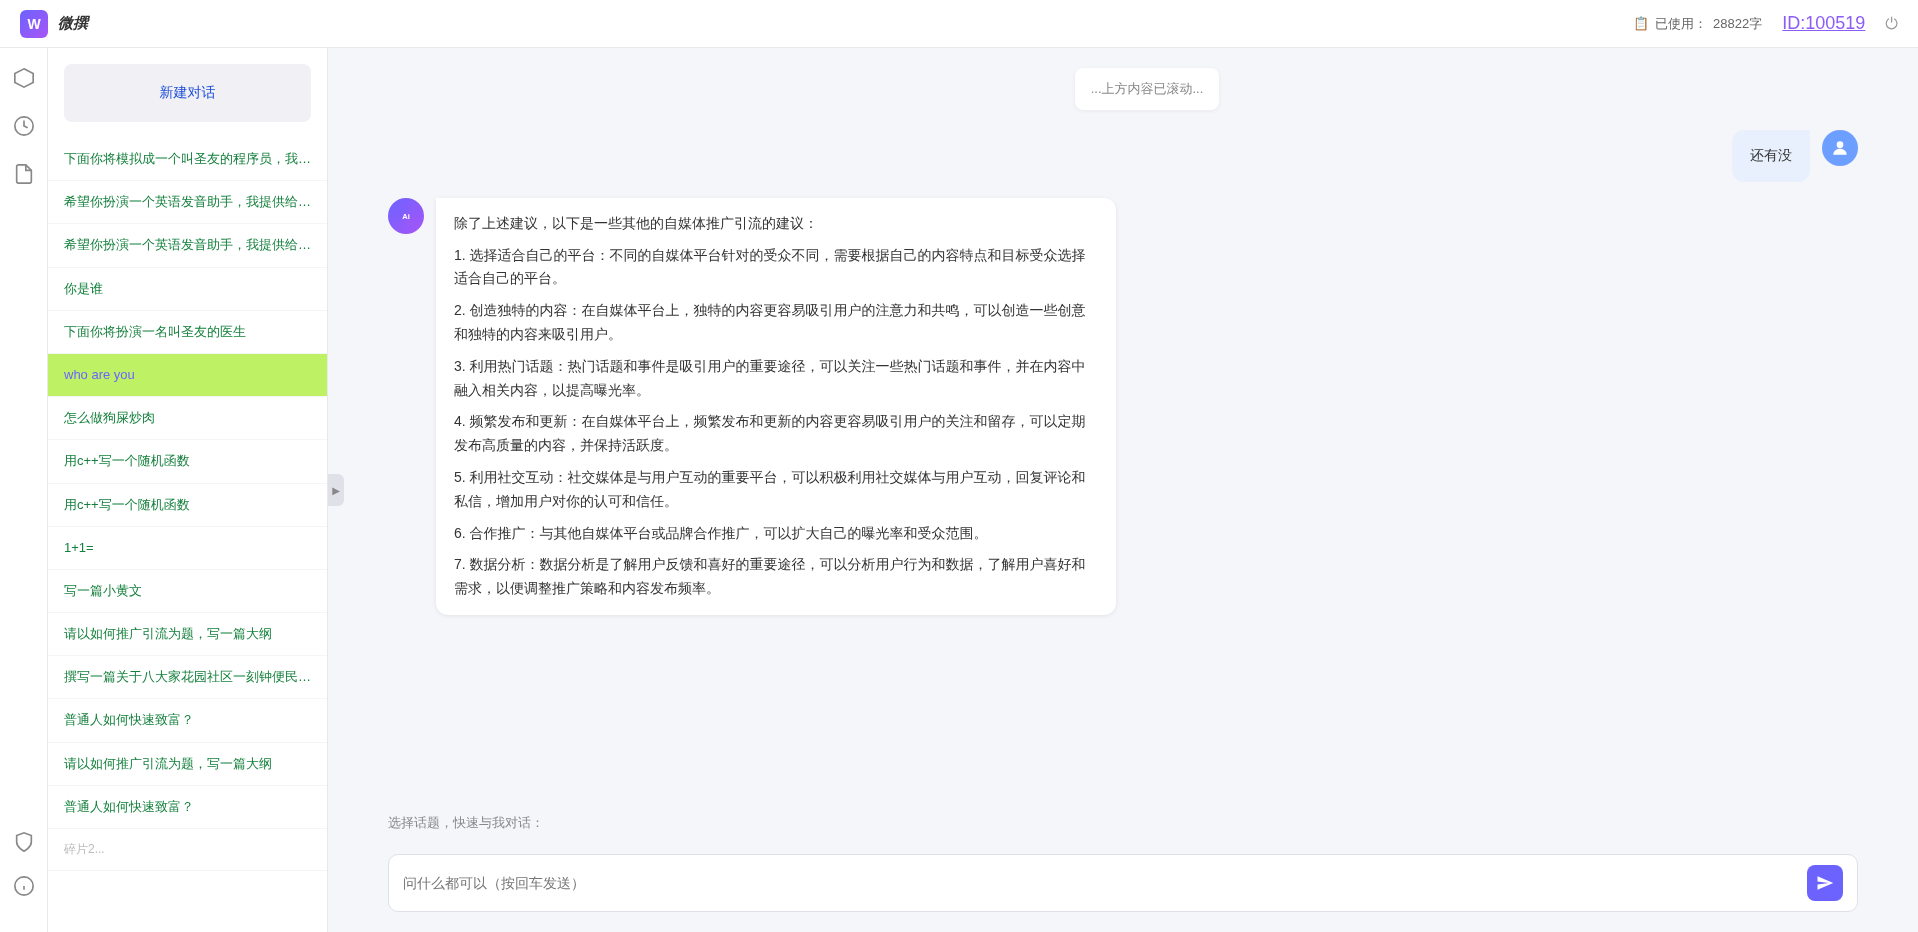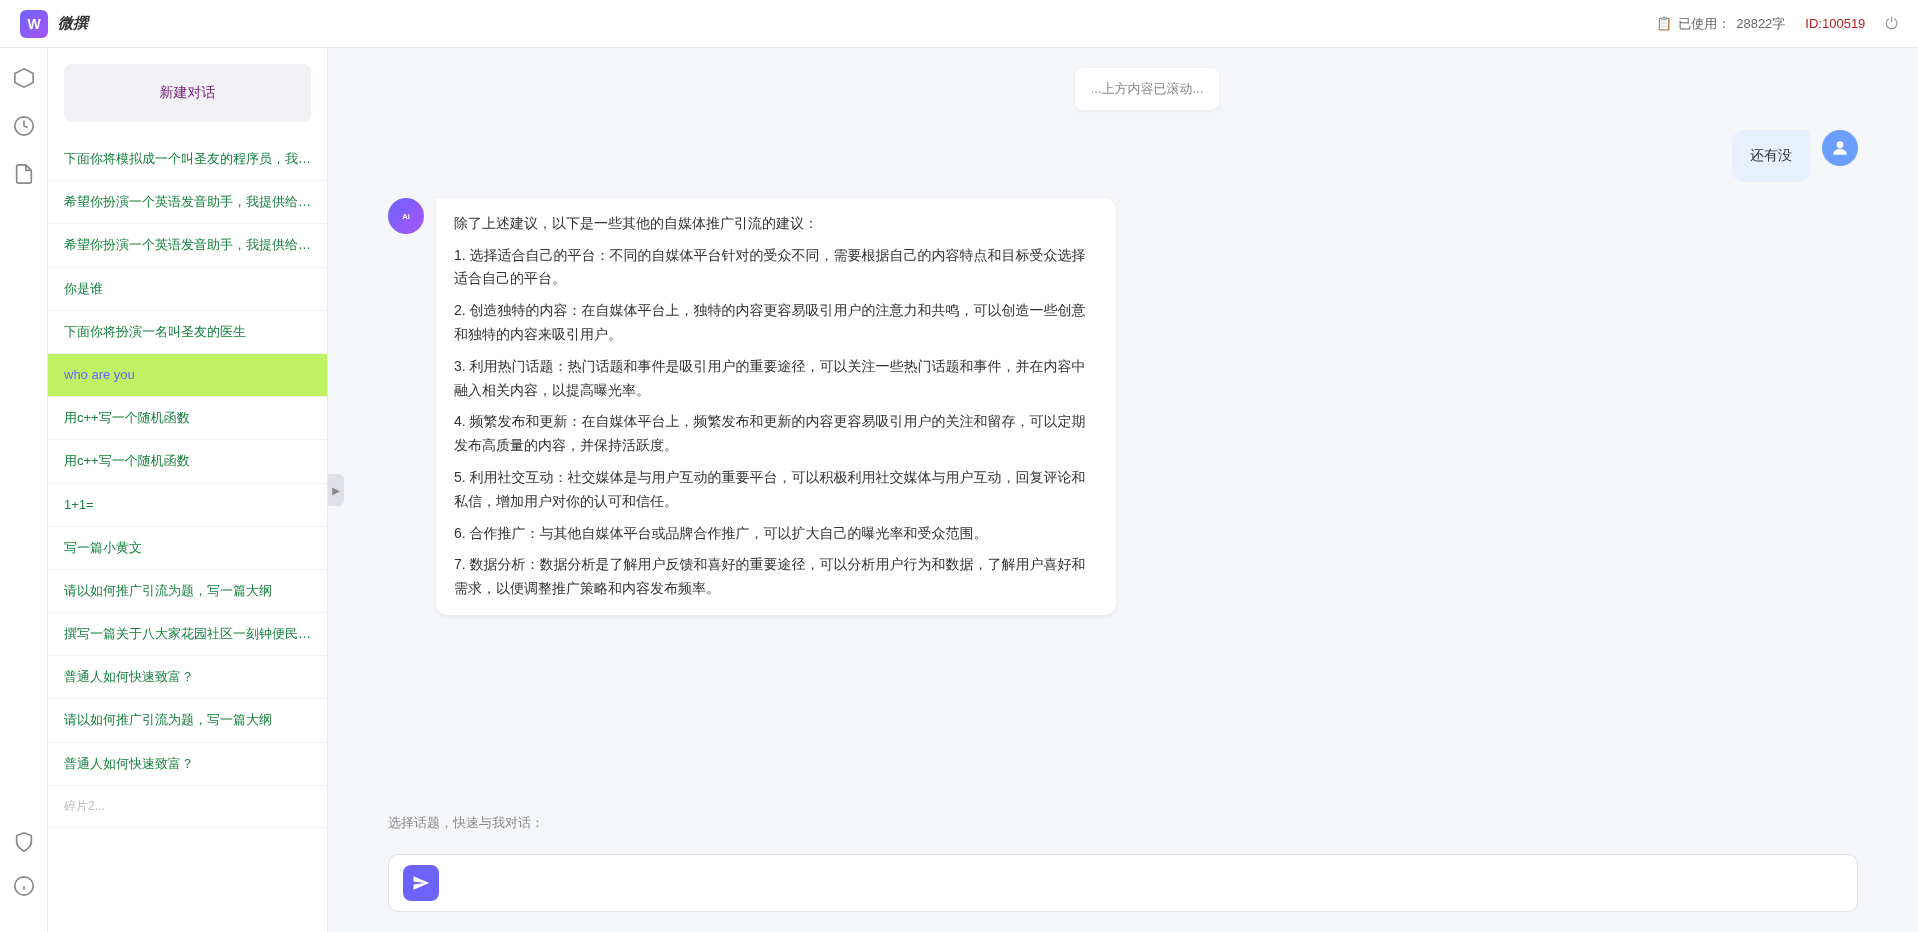--- a/index.html
+++ b/index.html
@@ -9,21 +9,21 @@
     .header {
       display: flex; align-items: center; justify-content: space-between;
       padding: 0 20px; height: 48px; background: #fff;
       border-bottom: 1px solid #e8e8e8; flex-shrink: 0;
     }
     .header-left { display: flex; align-items: center; gap: 10px; }
     .header-logo { width: 28px; height: 28px; background: linear-gradient(135deg, #6c63ff, #a855f7); border-radius: 6px; display: flex; align-items: center; justify-content: center; color: #fff; font-weight: bold; font-size: 14px; }
     .header-title { font-size: 15px; font-weight: 600; color: #333; font-style: italic; }
     .header-right { display: flex; align-items: center; gap: 20px; }
     .header-usage { display: flex; align-items: center; gap: 6px; font-size: 13px; color: #666; }
-    .header-id { font-size: 13px; color: #b91c1c; }
+    .header-id { font-size: 18px; color: #8b5cf6; text-decoration: underline; }
     .header-power { font-size: 16px; color: #999; cursor: pointer; }
 
     
     .main-layout { display: flex; flex: 1; overflow: hidden; }
 
     
     .icon-sidebar {
       width: 48px; background: #fff; border-right: 1px solid #e8e8e8;
       display: flex; flex-direction: column; align-items: center;
       padding: 16px 0; gap: 20px; flex-shrink: 0;
@@ -31,21 +31,21 @@
     .icon-sidebar-icon { width: 28px; height: 28px; display: flex; align-items: center; justify-content: center; cursor: pointer; color: #888; font-size: 18px; border-radius: 6px; }
     .icon-spacer { flex: 1; }
 
     
     .conv-sidebar {
       width: 280px; background: #fff; border-right: 1px solid #e8e8e8;
       display: flex; flex-direction: column; flex-shrink: 0; overflow-y: auto;
     }
     .conv-new-btn {
       margin: 16px; padding: 20px; background: #f0f0f5; border-radius: 8px;
-      text-align: center; font-size: 14px; color: #701a75; cursor: pointer; font-weight: 500;
+      text-align: center; font-size: 14px; color: #1d4ed8; cursor: pointer; font-weight: 500;
     }
     .conv-item {
       padding: 12px 16px; font-size: 13px; color: #15803d; cursor: pointer;
       border-bottom: 1px solid #f5f5f5; white-space: nowrap; overflow: hidden;
       text-overflow: ellipsis; line-height: 1.4;
     }
     .conv-item.active { background: #bef264; color: #6c63ff; }
 
     
     .sidebar-toggle {
@@ -190,20 +190,21 @@
 
   <div class="conv-sidebar">
     <div class="conv-new-btn">新建对话</div>
 
     <div class="conv-item">下面你将模拟成一个叫圣友的程序员，我说...</div>
     <div class="conv-item">希望你扮演一个英语发音助手，我提供给你...</div>
     <div class="conv-item">希望你扮演一个英语发音助手，我提供给你...</div>
     <div class="conv-item">你是谁</div>
     <div class="conv-item">下面你将扮演一名叫圣友的医生</div>
     <div class="conv-item active">who are you</div>
+    <div class="conv-item">怎么做狗屎炒肉</div>
     <div class="conv-item">用c++写一个随机函数</div>
     <div class="conv-item">用c++写一个随机函数</div>
     <div class="conv-item">1+1=</div>
     <div class="conv-item">写一篇小黄文</div>
     <div class="conv-item">请以如何推广引流为题，写一篇大纲</div>
     <div class="conv-item">撰写一篇关于八大家花园社区一刻钟便民生...</div>
     <div class="conv-item">普通人如何快速致富？</div>
     <div class="conv-item">请以如何推广引流为题，写一篇大纲</div>
     <div class="conv-item">普通人如何快速致富？</div>
     <div class="conv-item" style="color:#bbb; font-size:12px;">碎片2...</div>
@@ -257,20 +258,21 @@
         </div>
       </div>
     </div>
 
     <div class="quick-select-area">
       <div class="quick-select-label">选择话题，快速与我对话：</div>
     </div>
 
     <div class="input-area">
       <div class="input-wrapper">
+        <input class="input-field" type="text" placeholder="问什么都可以（按回车发送）" style="">
         <div class="send-btn">
           <svg viewBox="0 0 24 24" xmlns="http://www.w3.org/2000/svg">
             <path d="M2 21l21-9-21-9v7l15 2-15 2v7z" fill="white"></path>
           </svg>
         </div>
       </div>
     </div>
   </div>
 </div>
 

